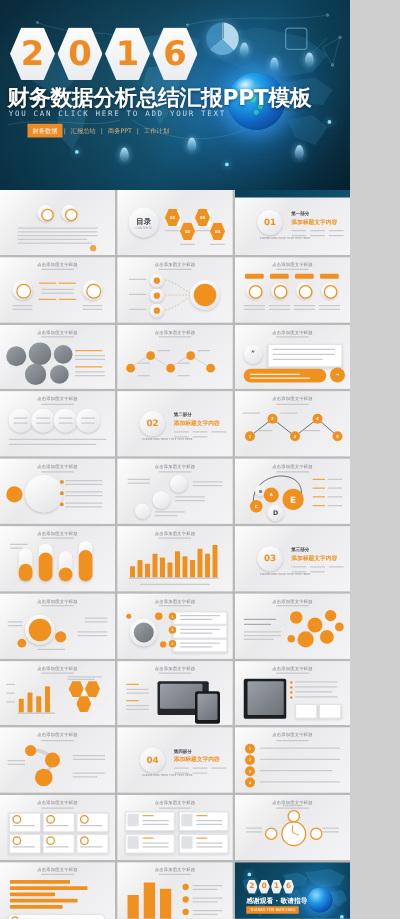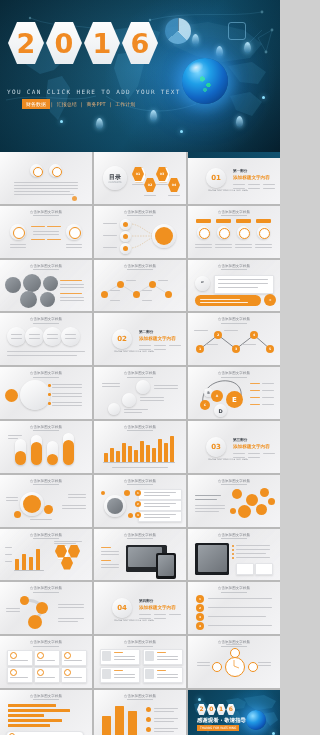--- a/index.html
+++ b/index.html
@@ -185,20 +185,21 @@
         <span>0</span>
         </div>
       <div class="hexcell">
         <span>1</span>
         </div>
       <div class="hexcell">
         <span>6</span>
         </div>
     </div>
 
+    <div class="hero-title">财务数据分析总结汇报PPT模板</div>
     <div class="hero-sub">YOU CAN CLICK HERE TO ADD YOUR TEXT</div>
 
     <div class="hero-tags">
       <span class="tag">财务数据</span>
       <span class="tagsep">|</span>
       <span class="tag plain">汇报总结</span>
       <span class="tagsep">|</span>
       <span class="tag plain">商务PPT</span>
       <span class="tagsep">|</span>
       <span class="tag plain">工作计划</span>

